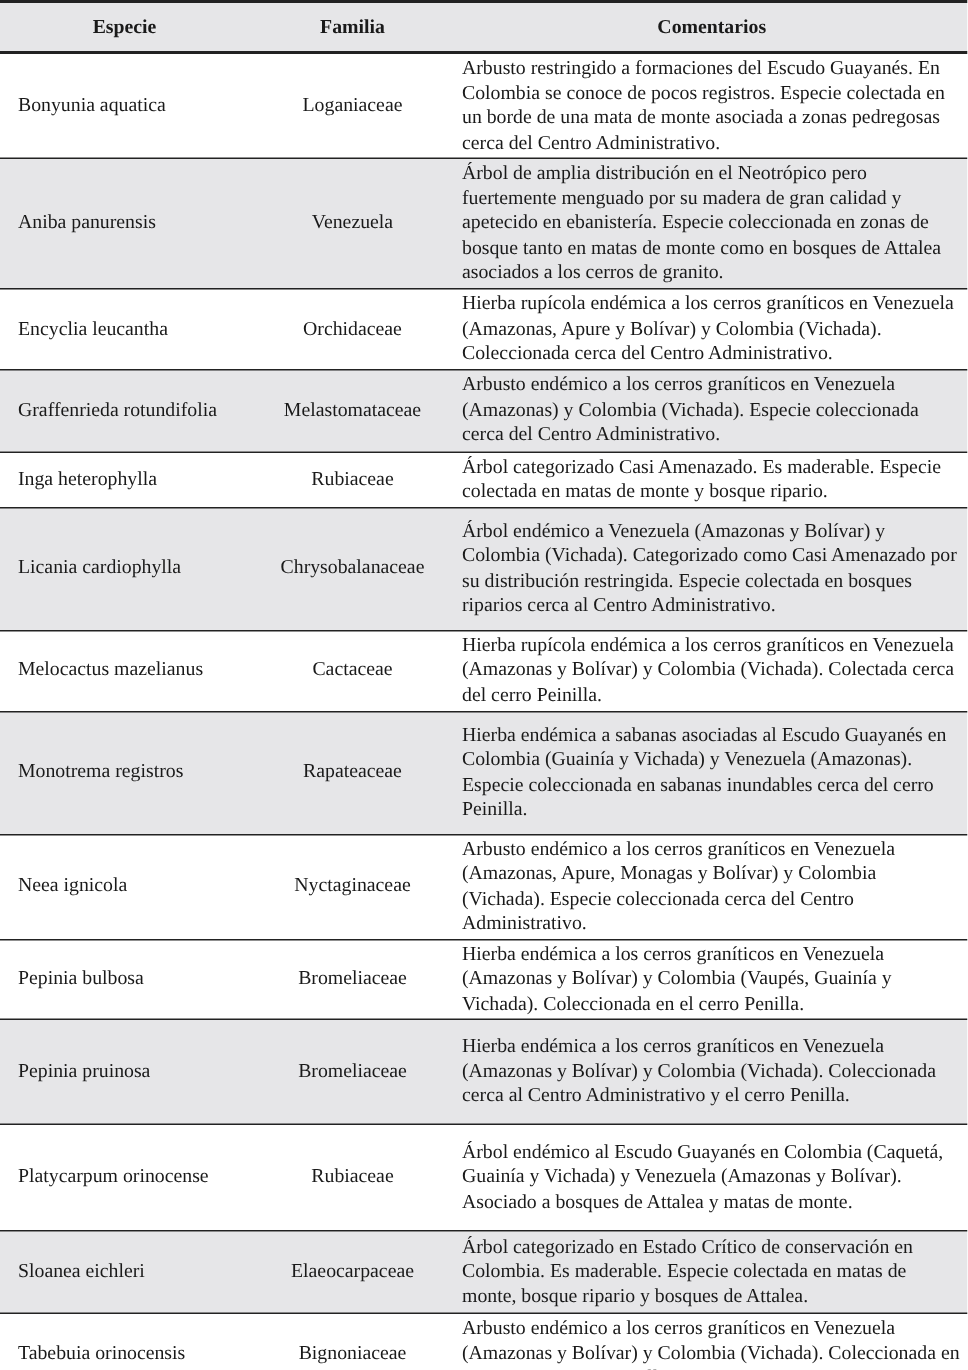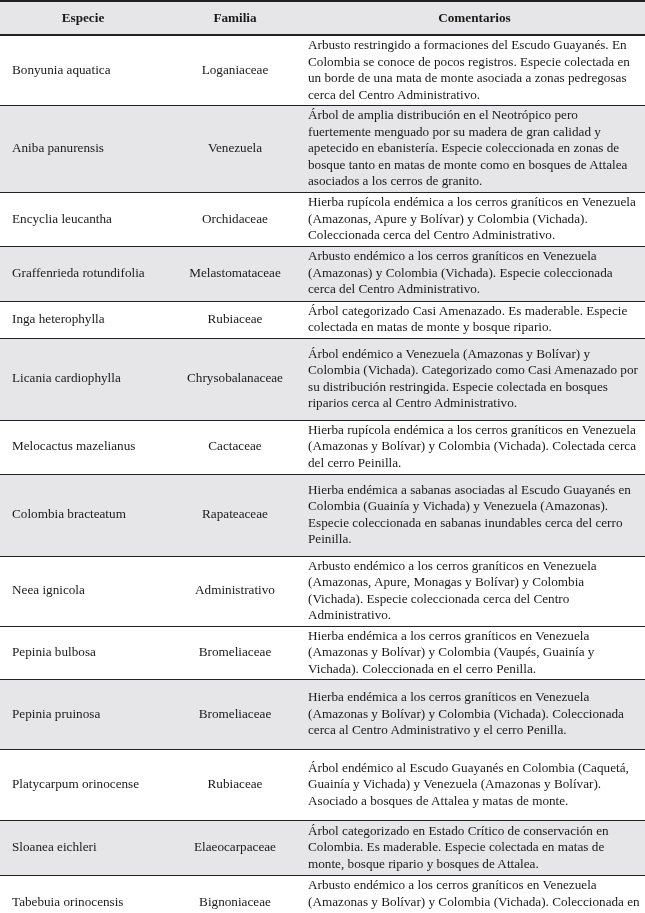--- a/index.html
+++ b/index.html
@@ -63,27 +63,27 @@
         <td class="sp">Licania cardiophylla</td>
         <td class="fam">Chrysobalanaceae</td>
         <td class="com">Árbol endémico a Venezuela (Amazonas y Bolívar) y Colombia (Vichada). Categorizado como Casi Amenazado por su distribución restringida. Especie colectada en bosques riparios cerca al Centro Administrativo.</td>
       </tr>
       <tr style="height: 54px;">
         <td class="sp">Melocactus mazelianus</td>
         <td class="fam">Cactaceae</td>
         <td class="com">Hierba rupícola endémica a los cerros graníticos en Venezuela (Amazonas y Bolívar) y Colombia (Vichada). Colectada cerca del cerro Peinilla.</td>
       </tr>
       <tr class="shade" style="height: 82px;">
-        <td class="sp">Colombia bracteatum</td>
+        <td class="sp">Monotrema registros</td>
         <td class="fam">Rapateaceae</td>
         <td class="com">Hierba endémica a sabanas asociadas al Escudo Guayanés en Colombia (Guainía y Vichada) y Venezuela (Amazonas). Especie coleccionada en sabanas inundables cerca del cerro Peinilla.</td>
       </tr>
       <tr style="height: 58px;">
         <td class="sp">Neea ignicola</td>
-        <td class="fam">Administrativo</td>
+        <td class="fam">Nyctaginaceae</td>
         <td class="com">Arbusto endémico a los cerros graníticos en Venezuela (Amazonas, Apure, Monagas y Bolívar) y Colombia (Vichada). Especie coleccionada cerca del Centro Administrativo.</td>
       </tr>
       <tr style="height: 51px;">
         <td class="sp">Pepinia bulbosa</td>
         <td class="fam">Bromeliaceae</td>
         <td class="com">Hierba endémica a los cerros graníticos en Venezuela (Amazonas y Bolívar) y Colombia (Vaupés, Guainía y Vichada). Coleccionada en el cerro Penilla.</td>
       </tr>
       <tr class="shade" style="height: 70px;">
         <td class="sp">Pepinia pruinosa</td>
         <td class="fam">Bromeliaceae</td>

